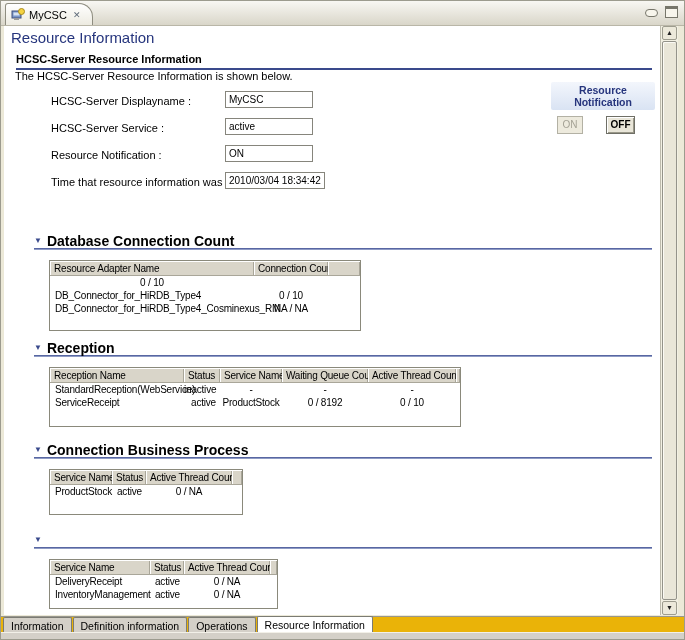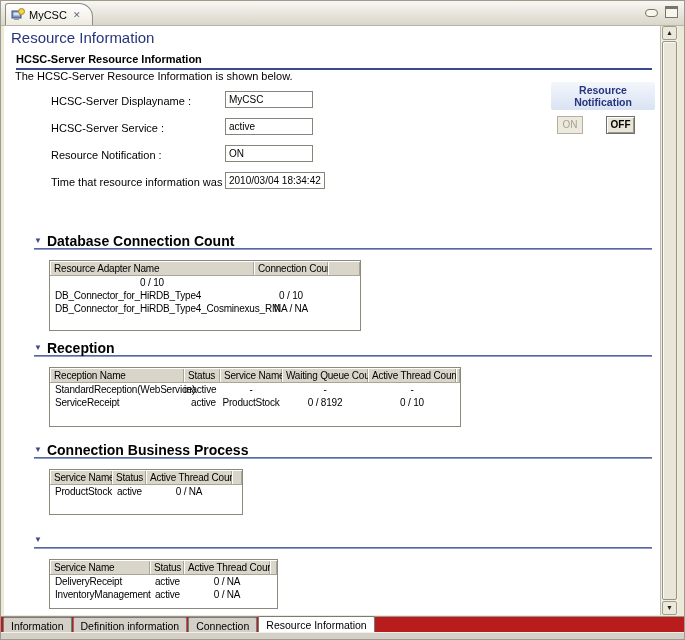--- a/index.html
+++ b/index.html
@@ -65,21 +65,21 @@
   .sec2 .data .c1,.sec3 .data .c1{padding-left:5px;}
   .sec2 .data .c2,.sec3 .data .c2{text-align:center;}
   
   .vscroll{position:absolute;left:659px;top:25px;width:18px;height:589px;background:#F2F0E3;border-left:1px solid #BDBBAD;box-sizing:border-box;}
   .sb-btn{position:absolute;left:1px;width:15px;height:14px;background:#ECE9DA;border:1px solid #9D9C8E;border-radius:2px;
           font-size:7px;text-align:center;line-height:12px;color:#222;box-sizing:border-box;}
   .sb-up{top:0;} .sb-down{bottom:0;}
   .sb-thumb{position:absolute;left:1px;top:15px;bottom:15px;width:15px;background:#E9E6D8;border:1px solid #94938A;border-radius:2px;
             box-shadow:inset 1px 1px 0 #FBFAF4;box-sizing:border-box;}
   
-  .btabs{position:absolute;left:0;right:0;top:615px;height:18px;background:#b91c1c;border-top:1px solid #98978E;display:flex;align-items:flex-end;padding-left:2px;box-sizing:border-box;}
+  .btabs{position:absolute;left:0;right:0;top:615px;height:18px;background:#eab308;border-top:1px solid #98978E;display:flex;align-items:flex-end;padding-left:2px;box-sizing:border-box;}
   .btab{height:16px;line-height:16px;font-size:10.5px;padding:0 7px;background:#D4D0C8;border:1px solid #7B7B73;border-bottom:none;
         border-radius:2px 2px 0 0;margin-right:1px;color:#000;white-space:nowrap;}
   .btab.active{background:#FFFFFF;height:17px;line-height:17px;}
   .bottom-chrome{position:absolute;left:0;right:0;bottom:0;height:7px;background:#D4D0C8;box-shadow:inset 0 1px 0 #F2F0E8;}
 </style>
 </head>
 <body>
 
 <div class="window">
 
@@ -250,17 +250,17 @@
 
   <div class="vscroll">
     <div class="sb-btn sb-up">▲</div>
     <div class="sb-thumb"></div>
     <div class="sb-btn sb-down">▼</div>
   </div>
 
   <div class="btabs" id="bottom-tabs">
       <div class="btab">Information</div>
       <div class="btab">Definition information</div>
-      <div class="btab">Connection</div>
+      <div class="btab">Operations</div>
       <div class="btab active">Resource Information</div>
     </div>
   <div class="bottom-chrome"></div>
 </div>
 
 </body></html>

